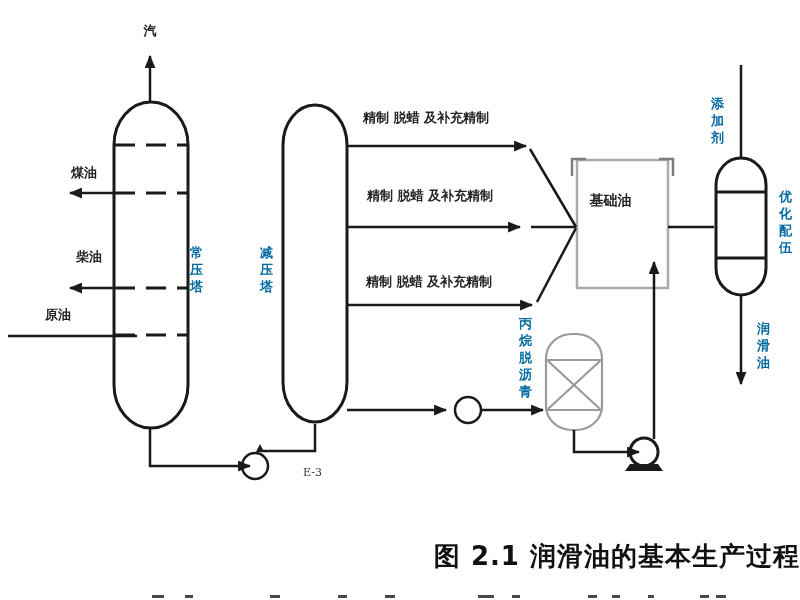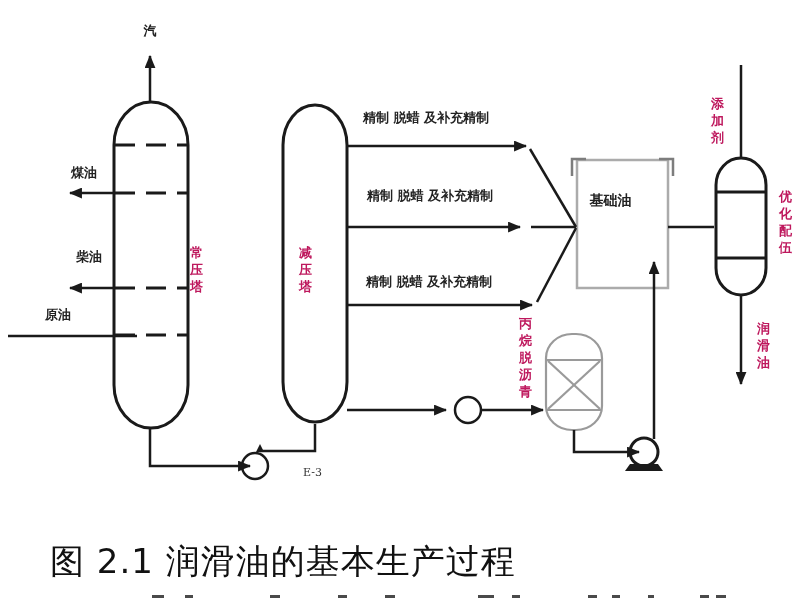--- a/index.html
+++ b/index.html
@@ -2,26 +2,26 @@
 <html><head>
 <meta charset="utf-8">
 <style>
   html,body{margin:0;padding:0;background:#fff;}
   #page{position:relative;width:800px;height:600px;background:#ffffff;overflow:hidden;
         font-family:"DejaVu Sans", sans-serif;color:#1a1a1a;}
   #diagram{position:absolute;left:0;top:0;}
   .lbl{position:absolute;font-size:13px;font-weight:bold;color:#222;
        white-space:nowrap;line-height:17px;}
   .lbl.center{text-align:center;}
-  .vlabel{position:absolute;width:15px;font-size:13px;font-weight:bold;color:#be185d;
+  .vlabel{position:absolute;width:15px;font-size:13px;font-weight:bold;color:#0369a1;
           word-break:break-all;white-space:normal;line-height:17px;text-align:center;}
   .tag{position:absolute;font-size:11px;font-weight:normal;color:#333;
        font-family:"DejaVu Serif", serif;margin-top:16px;}
-  #caption{position:absolute;left:50px;top:539px;width:750px;text-align:left;
-           font-size:34px;font-weight:normal;color:#111;letter-spacing:1px;}
+  #caption{position:absolute;left:50px;top:539px;width:750px;text-align:right;
+           font-size:26px;font-weight:bold;color:#111;letter-spacing:1px;}
   .frag{position:absolute;top:595px;height:3px;background:#4a4a4a;}
   #base-oil-text{position:absolute;left:577px;top:192px;width:67px;text-align:center;
                  font-size:14px;font-weight:bold;color:#222;}
 </style>
 </head>
 <body>
 
 <div id="page">
 
   <svg id="diagram" width="800" height="530" viewBox="0 0 800 530">
@@ -91,21 +91,21 @@
       <line x1="741" y1="295" x2="741" y2="384" marker-end="url(#arr)"></line>
     </g>
   </svg>
 
   <div class="lbl center" style="left:135px;top:22px;width:30px;">汽</div>
   <div class="lbl center" style="left:62px;top:164px;width:44px;">煤油</div>
   <div class="lbl center" style="left:67px;top:248px;width:44px;">柴油</div>
   <div class="lbl center" style="left:36px;top:306px;width:44px;">原油</div>
 
   <div class="vlabel" style="left:189px;top:244px;">常压塔</div>
-  <div class="vlabel" style="left:259px;top:244px;margin-left:39px;">减压塔</div>
+  <div class="vlabel" style="left:259px;top:244px;">减压塔</div>
 
   <div class="lbl" style="left:363px;top:109px;">精制 脱蜡 及补充精制</div>
   <div class="lbl" style="left:367px;top:187px;">精制 脱蜡 及补充精制</div>
   <div class="lbl" style="left:366px;top:273px;">精制 脱蜡 及补充精制</div>
 
   <div class="vlabel" style="left:518px;top:315px;">丙烷脱沥青</div>
   <div id="base-oil-text">基础油</div>
   <div class="tag" style="left:303px;top:450px;">E-3</div>
 
   <div class="vlabel" style="left:710px;top:95px;">添加剂</div>

